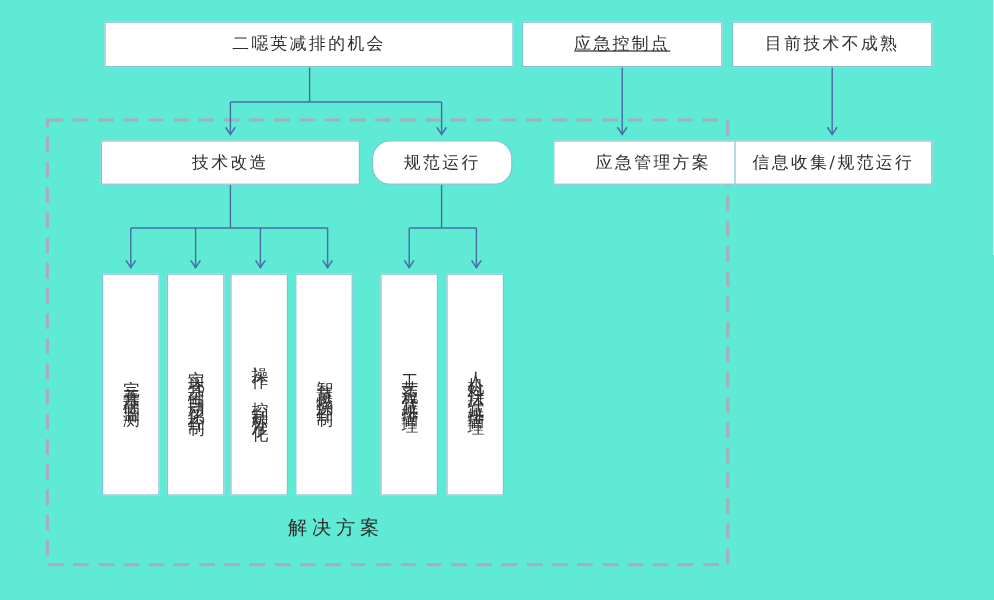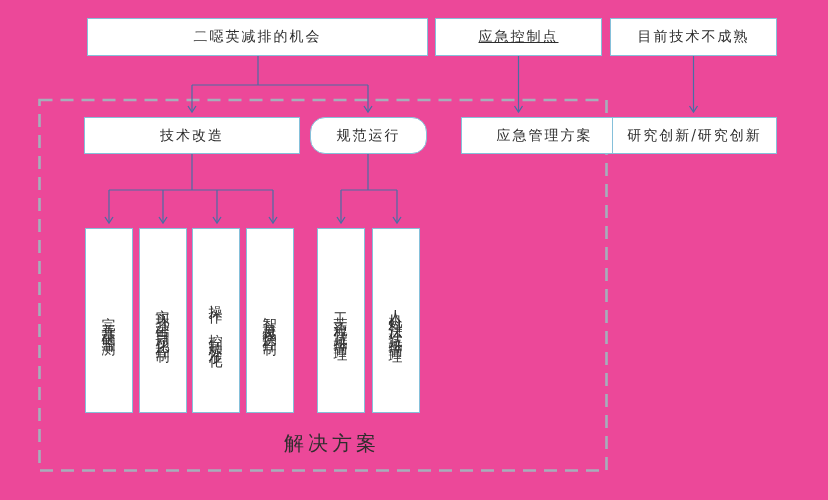--- a/index.html
+++ b/index.html
@@ -1,20 +1,20 @@
 <!DOCTYPE html>
 <html><head>
 <meta charset="utf-8">
 <style>
   html, body { margin: 0; padding: 0; background: #ffffff; }
   .canvas {
     position: relative;
     width: 828px;
     height: 500px;
-    background: #ec4899;
+    background: #5eead4;
     font-family: "DejaVu Serif", "Liberation Serif", serif;
     color: #2e2e2e;
     overflow: hidden;
   }
   .wires {
     position: absolute;
     left: 0; top: 0;
     width: 828px; height: 500px;
     pointer-events: none;
   }
@@ -45,22 +45,22 @@
     text-orientation: upright;
     font-size: 14px;
     letter-spacing: 5px;
     line-height: 1;
   }
   .group-label {
     position: absolute;
     left: 240px;
     top: 430px;
     width: 140px;
-    text-align: right;
-    font-size: 20px;
+    text-align: left;
+    font-size: 16px;
     letter-spacing: 4px;
   }
   
   .n-top0 { left: 87px;  top: 18px; width: 341px; height: 38px; }
   .n-top1 { left: 435px; top: 18px; width: 167px; height: 38px; text-decoration: underline; }
   .n-top2 { left: 610px; top: 18px; width: 167px; height: 38px; }
   
   .n-mid0 { left: 84px;  top: 117px; width: 216px; height: 37px; }
   .n-mid1 { left: 310px; top: 117px; width: 117px; height: 37px; border-radius: 15px; }
   .n-mid2 { left: 435px; top: 117px; width: 167px; height: 37px; margin-left: 26px; }
@@ -112,21 +112,21 @@
     </g>
   </svg>
 
   <div class="node n-top0">二噁英减排的机会</div>
   <div class="node n-top1">应急控制点</div>
   <div class="node n-top2">目前技术不成熟</div>
 
   <div class="node n-mid0">技术改造</div>
   <div class="node n-mid1">规范运行</div>
   <div class="node n-mid2">应急管理方案</div>
-  <div class="node n-mid3">研究创新/研究创新</div>
+  <div class="node n-mid3">信息收集/规范运行</div>
 
   <div class="vnode n-leaf0">
     <span>完善基础监测</span>
   </div>
   <div class="vnode n-leaf1">
     <span>实现基础自动化控制</span>
   </div>
   <div class="vnode n-leaf2">
     <span>操作、控制标准化</span>
   </div>

